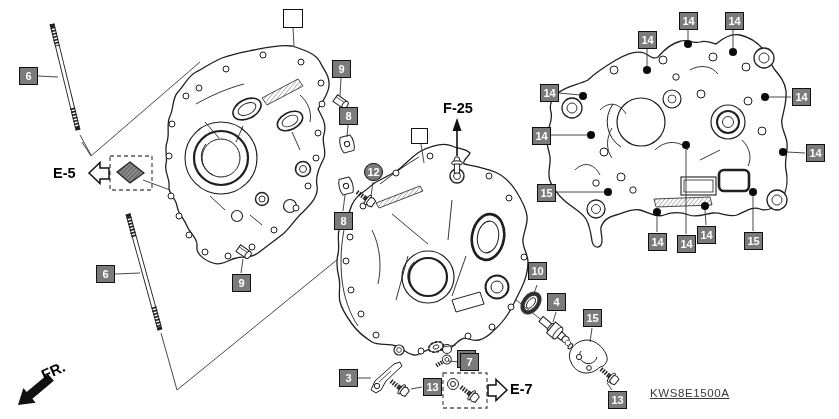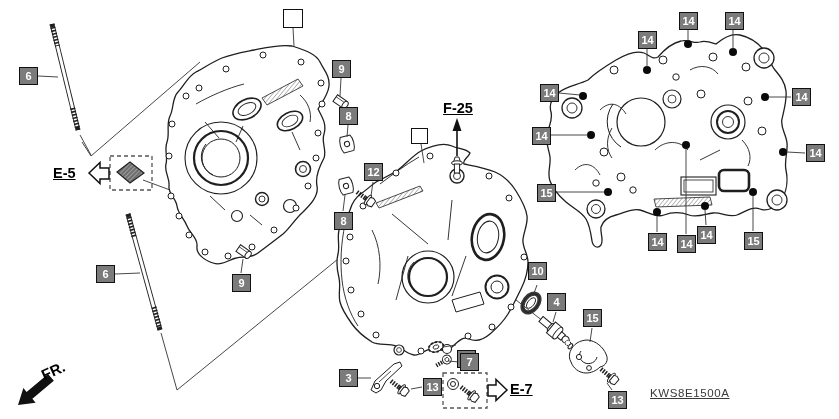--- a/index.html
+++ b/index.html
@@ -3,21 +3,21 @@
 <meta charset="utf-8">
 <style>
   html,body{margin:0;padding:0;background:#fff;}
   #stage{position:relative;width:839px;height:419px;background:#fff;overflow:hidden;
          font-family:"Liberation Sans",sans-serif;}
   #art{position:absolute;left:0;top:0;}
   .callout{position:absolute;width:19px;height:18px;background:var(--cbg,#7b7b7b);
            border:1px solid #111;box-sizing:border-box;color:#fff;
            font:bold 11px/16px "Liberation Sans",sans-serif;text-align:center;z-index:5;}
   .whitebox{position:absolute;background:#fff;border:1.5px solid #111;box-sizing:border-box;z-index:5;}
-  .reflabel{position:absolute;font:bold 14.5px "Liberation Sans",sans-serif;color:#000;z-index:6;white-space:nowrap;text-decoration:underline;}
+  .reflabel{position:absolute;font:bold 14.5px "Liberation Sans",sans-serif;color:#000;z-index:6;white-space:nowrap;}
   .fr-label{position:absolute;font:bold 15px "Liberation Sans",sans-serif;color:#000;
             transform:rotate(-24deg);z-index:6;}
   .code{position:absolute;font:11.5px "Liberation Sans",sans-serif;color:#3a3a3a;
         letter-spacing:.6px;z-index:6;text-decoration:underline;}
 </style>
 </head>
 <body>
 
 <div id="stage">
 
@@ -372,21 +372,21 @@
     <line x1="421" y1="144" x2="424" y2="163"></line>
     <line x1="80" y1="135" x2="91" y2="155"></line>
   </g>
 </svg>
 
 <div id="callouts">
       <div class="callout" style="left: 19px; top: 67px;">6</div>
       <div class="callout" style="left: 96px; top: 265px;">6</div>
       <div class="callout" style="left: 332px; top: 60px;">9</div>
       <div class="callout" style="left: 339px; top: 107px;">8</div>
-      <div class="callout" style="left: 364px; top: 163px;">12</div>
+      <div class="callout" style="left: 364px; top: 163px; border-radius: 9px;">12</div>
       <div class="callout" style="left: 334px; top: 212px;">8</div>
       <div class="callout" style="left: 232px; top: 274px;">9</div>
       <div class="callout" style="left: 339px; top: 369px;">3</div>
       <div class="callout" style="left: 423px; top: 378px;">13</div>
       <div class="callout" style="left: 457px; top: 350px; padding-left: 12px;">11</div>
       <div class="callout" style="left: 460px; top: 353px;">7</div>
       <div class="callout" style="left: 528px; top: 262px;">10</div>
       <div class="callout" style="left: 547px; top: 293px;">4</div>
       <div class="callout" style="left: 583px; top: 309px;">15</div>
       <div class="callout" style="left: 608px; top: 391px;">13</div>

